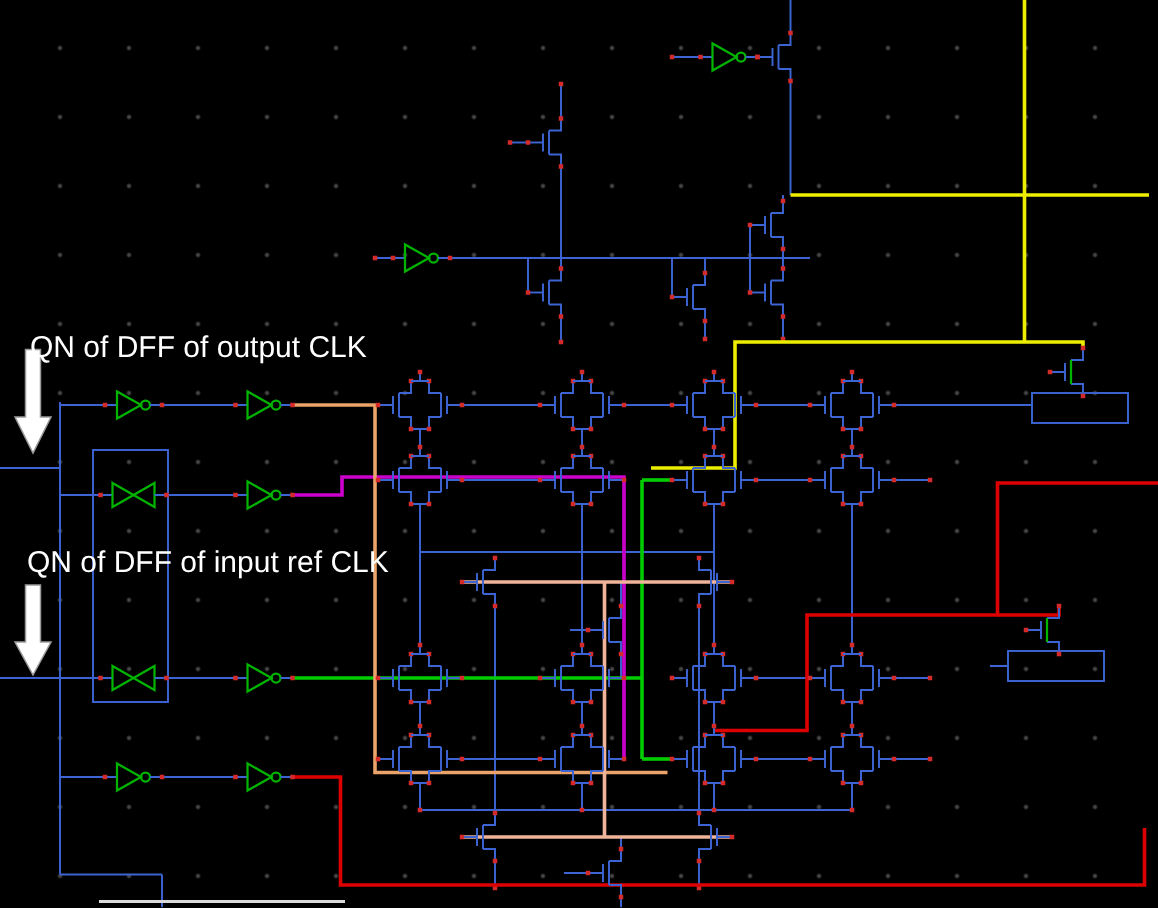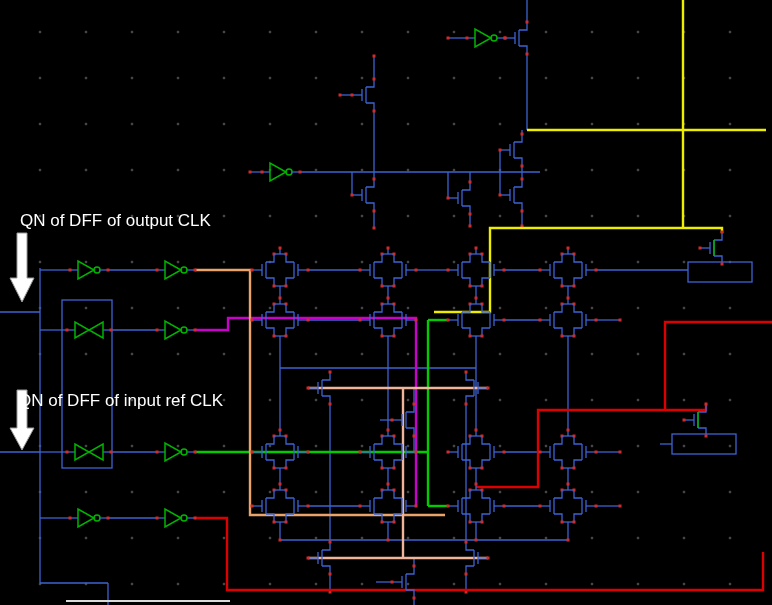--- a/index.html
+++ b/index.html
@@ -14,21 +14,21 @@
   .wl{stroke:var(--wire,#3c64d2);stroke-width:1.3;fill:none;}
   .gl{stroke:var(--device-green,#00b400);stroke-width:1.5;fill:none;}
   .pin{fill:var(--pin,#d42a2a);stroke:none;}
   .net{fill:none;stroke-width:2.4;}
   .net-yellow{stroke:var(--net-yellow,#eded00);}
   .net-magenta{stroke:var(--net-magenta,#cc00cc);}
   .net-green{stroke:var(--net-green,#00cc00);}
   .net-red{stroke:var(--net-red,#dd0000);}
   .net-orange{stroke:var(--net-orange,#eaa36a);}
   .net-pink{stroke:var(--net-pink,#f0b49a);}
-  .ann{position:absolute;color:var(--text,#fff);font-size:17px;line-height:17px;white-space:nowrap;}
+  .ann{position:absolute;color:var(--text,#fff);font-size:20px;line-height:17px;white-space:nowrap;margin-top:12px;}
   .arrow{fill:var(--arrow,#ffffff);stroke:#9a9a9a;stroke-width:1;}
   .bottom-line{stroke:var(--bottom-line,#d9d9d9);stroke-width:2;}
 </style>
 </head>
 <body>
 
 <div class="stage">
 
   <svg class="schem" width="772" height="605" viewBox="0 0 772 605">
 
@@ -272,15 +272,15 @@
       <use href="#iobox" transform="translate(672,434)"></use>
     </g>
 
     <polygon class="arrow" points="17,233 27,233 27,278 34,278 22,302 10,278 17,278"></polygon>
     <polygon class="arrow" points="17,390 27,390 27,428 34,428 22,450 10,428 17,428"></polygon>
 
     <line class="bottom-line" x1="66" y1="601" x2="230" y2="601"></line>
   </svg>
 
   <div class="ann" style="left:20px;top:212px">QN of DFF of output CLK</div>
-  <div class="ann" style="left:18px;top:392px">QN of DFF of input ref CLK</div>
+  <div class="ann" style="left:18px;top:355px">QN of DFF of input ref CLK</div>
 
 </div>
 
 </body></html>

